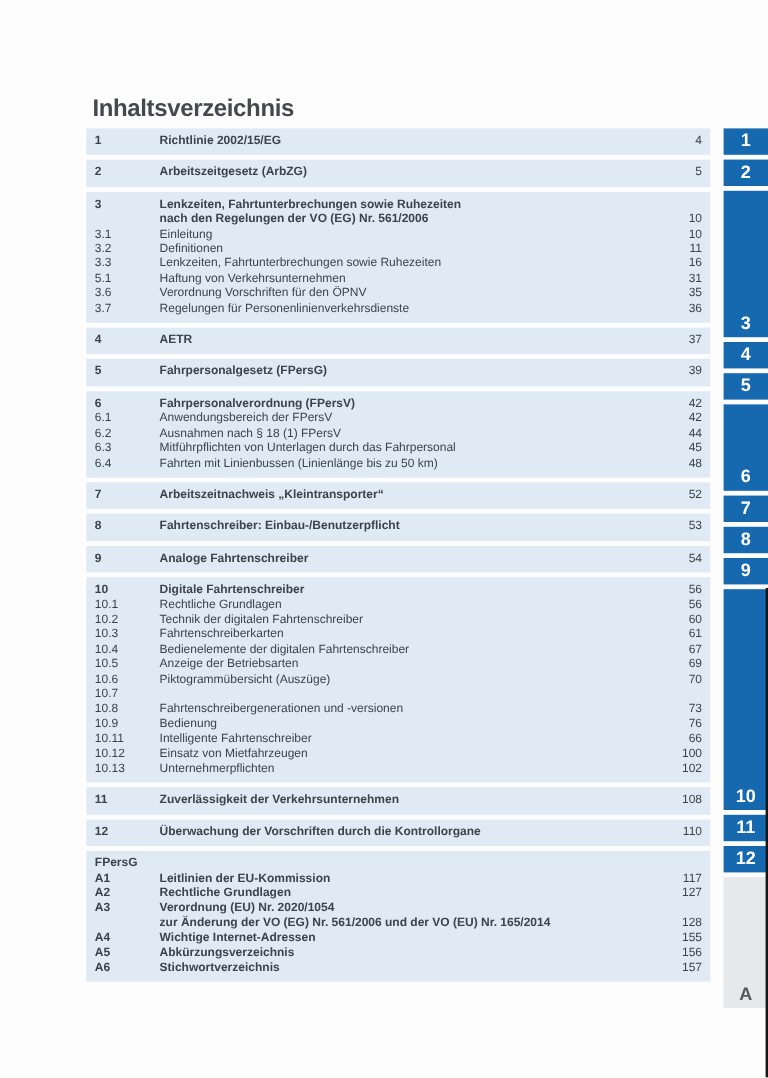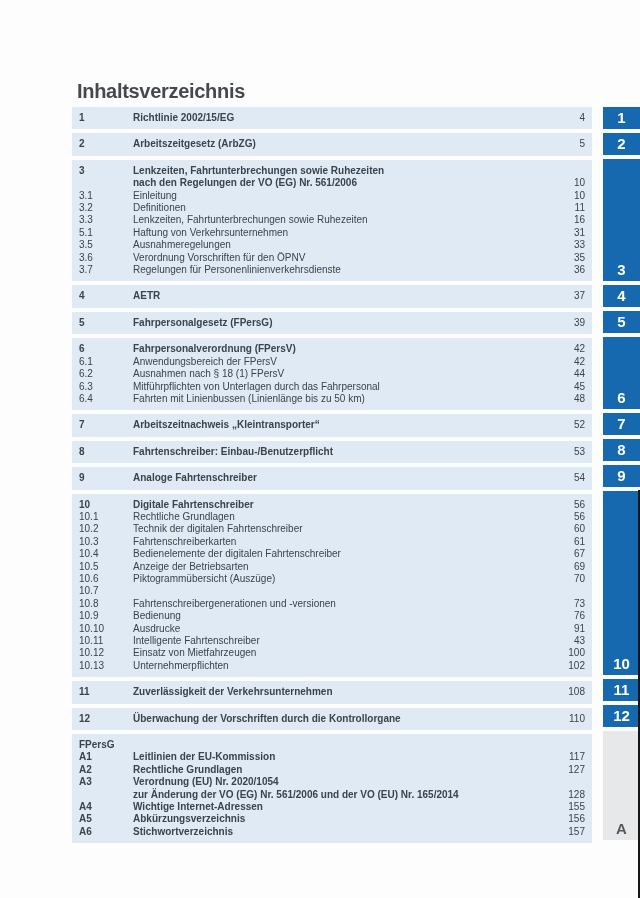--- a/index.html
+++ b/index.html
@@ -167,30 +167,20 @@
           <div class="num">5.1</div>
           <div class="lines">
             <div class="line">
               <div class="label">Haftung von Verkehrsunternehmen</div>
               <div class="dots"></div>
               <div class="page-num">31</div>
             </div>
           </div>
         </div>
         <div class="row">
-          <div class="num">3.5</div>
-          <div class="lines">
-            <div class="line">
-              <div class="label">Ausnahmeregelungen</div>
-              <div class="dots"></div>
-              <div class="page-num">33</div>
-            </div>
-          </div>
-        </div>
-        <div class="row">
           <div class="num">3.6</div>
           <div class="lines">
             <div class="line">
               <div class="label">Verordnung Vorschriften für den ÖPNV</div>
               <div class="dots"></div>
               <div class="page-num">35</div>
             </div>
           </div>
         </div>
         <div class="row">
@@ -404,36 +394,26 @@
           <div class="num">10.9</div>
           <div class="lines">
             <div class="line">
               <div class="label">Bedienung</div>
               <div class="dots"></div>
               <div class="page-num">76</div>
             </div>
           </div>
         </div>
         <div class="row">
-          <div class="num">10.10</div>
-          <div class="lines">
-            <div class="line">
-              <div class="label">Ausdrucke</div>
-              <div class="dots"></div>
-              <div class="page-num">91</div>
-            </div>
-          </div>
-        </div>
-        <div class="row">
           <div class="num">10.11</div>
           <div class="lines">
             <div class="line">
               <div class="label">Intelligente Fahrtenschreiber</div>
               <div class="dots"></div>
-              <div class="page-num">43</div>
+              <div class="page-num">66</div>
             </div>
           </div>
         </div>
         <div class="row">
           <div class="num">10.12</div>
           <div class="lines">
             <div class="line">
               <div class="label">Einsatz von Mietfahrzeugen</div>
               <div class="dots"></div>
               <div class="page-num">100</div>

